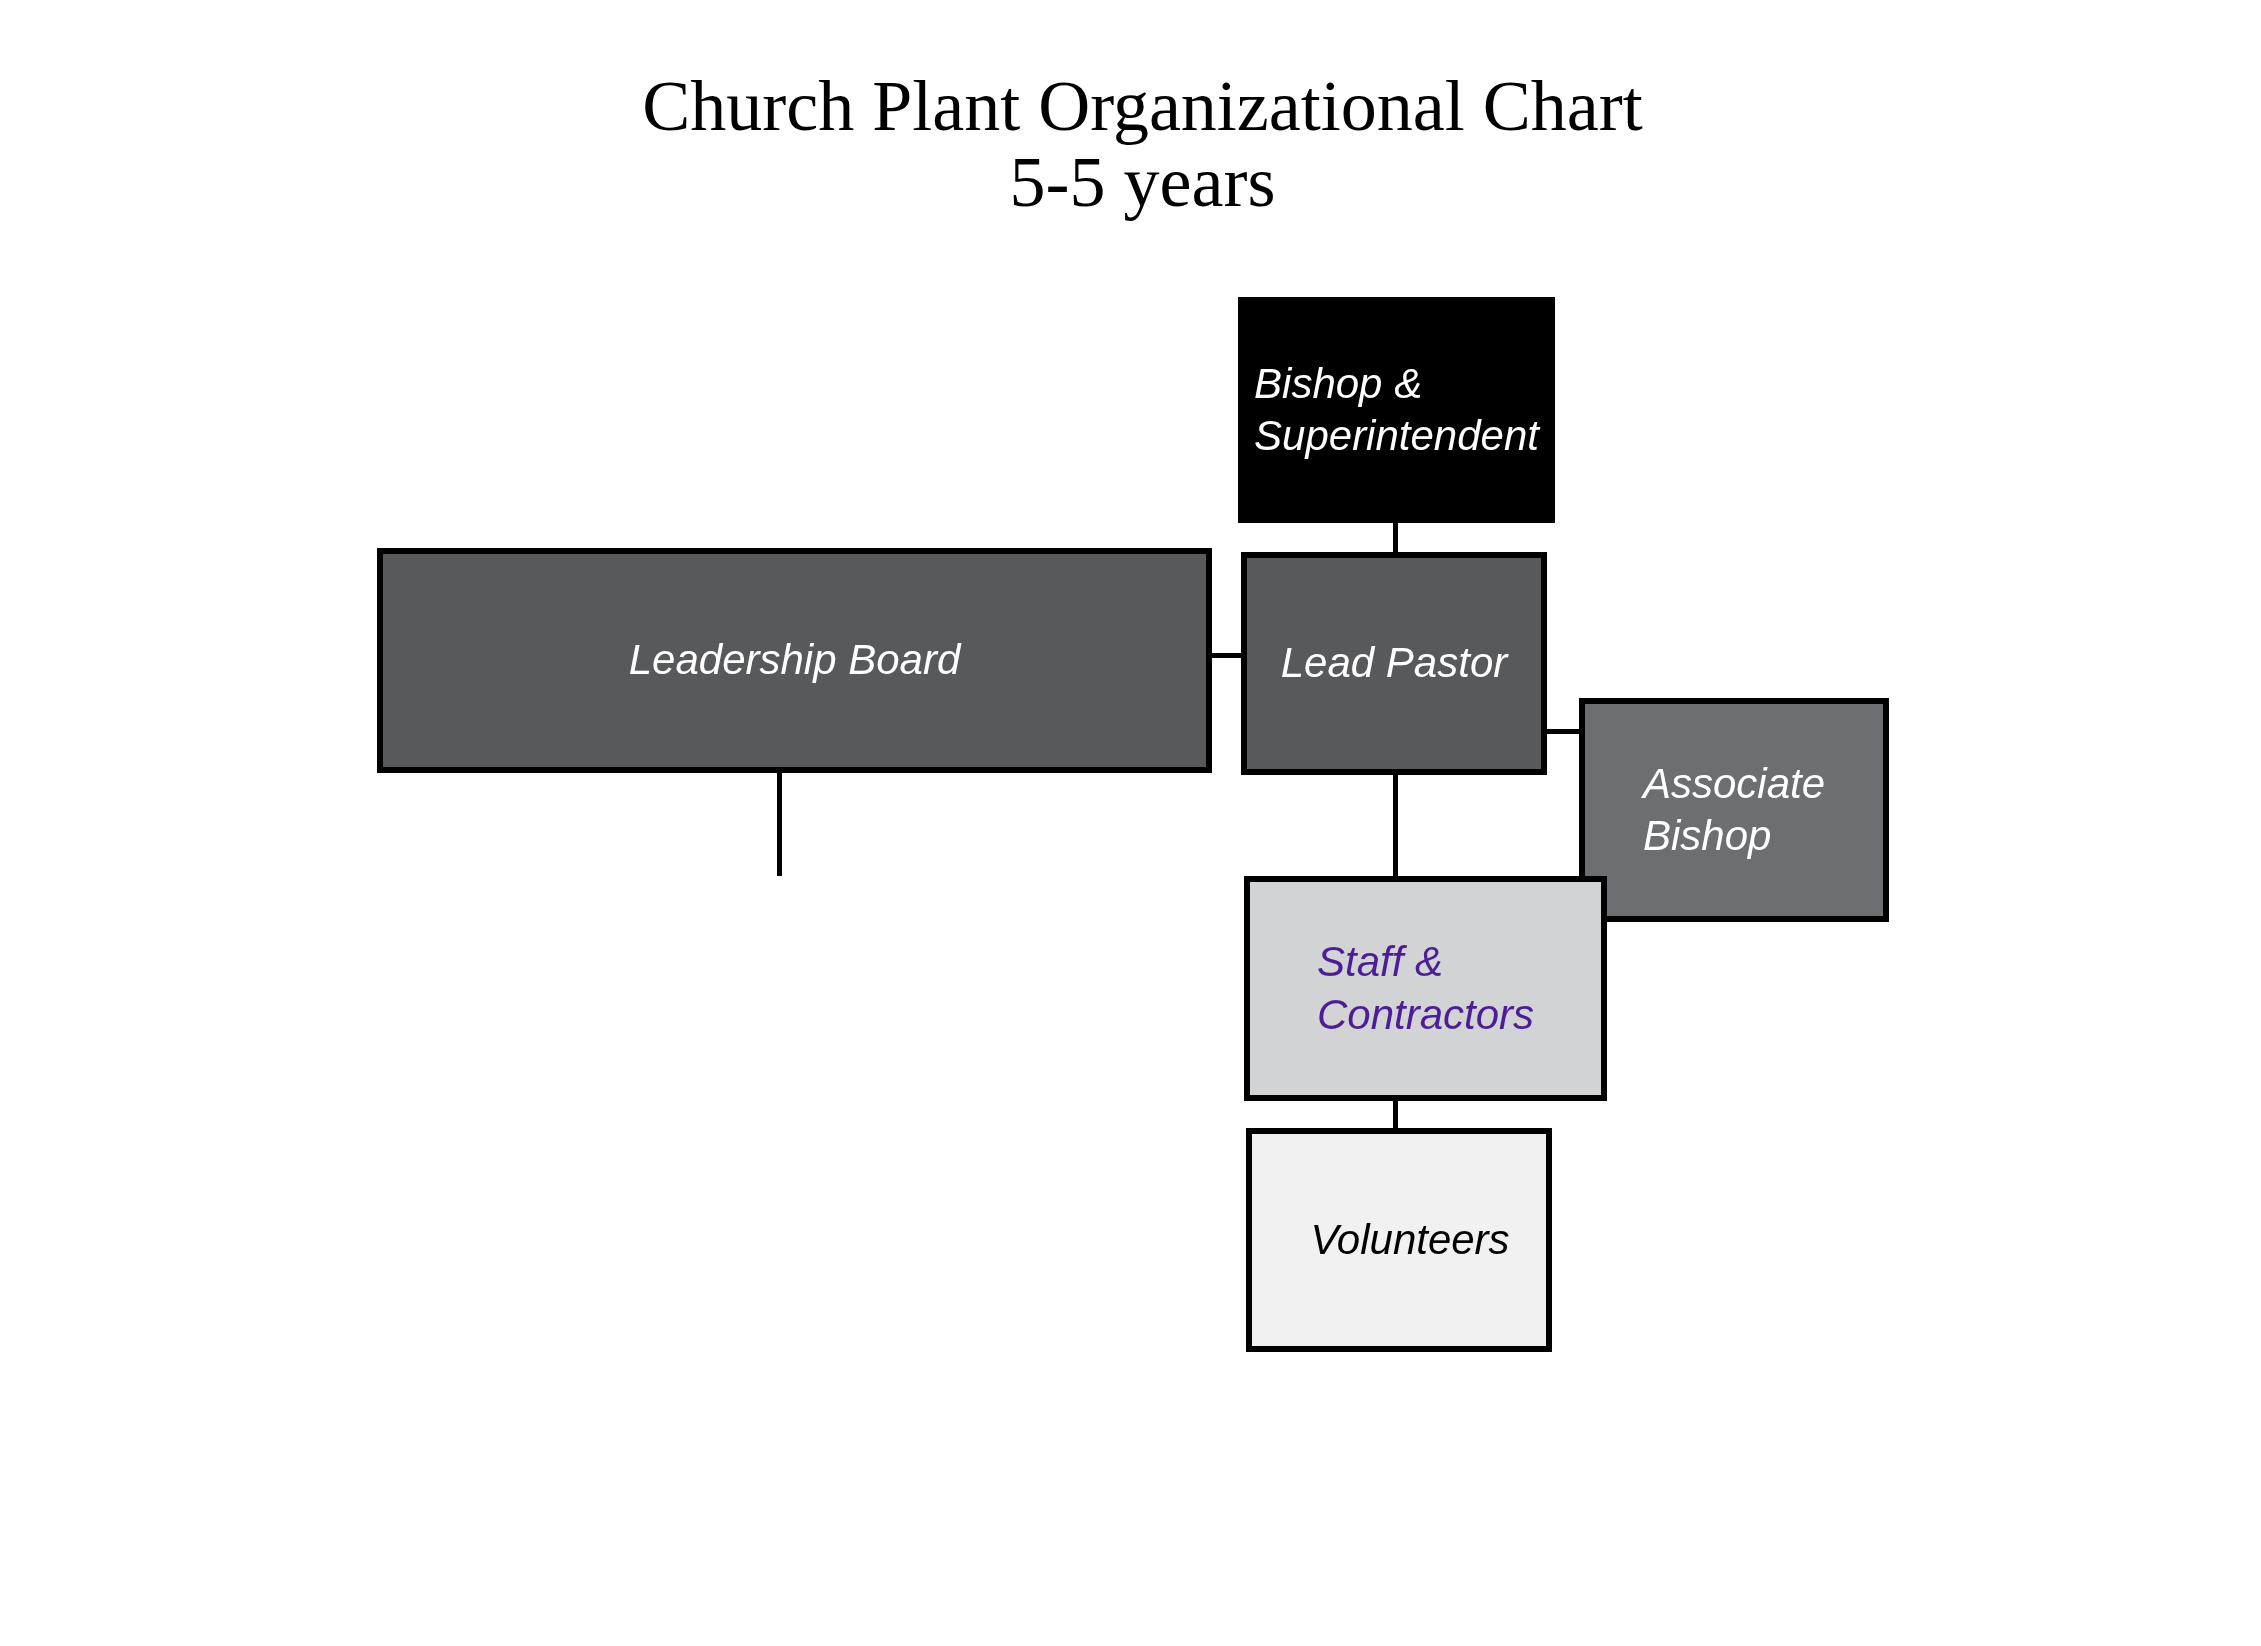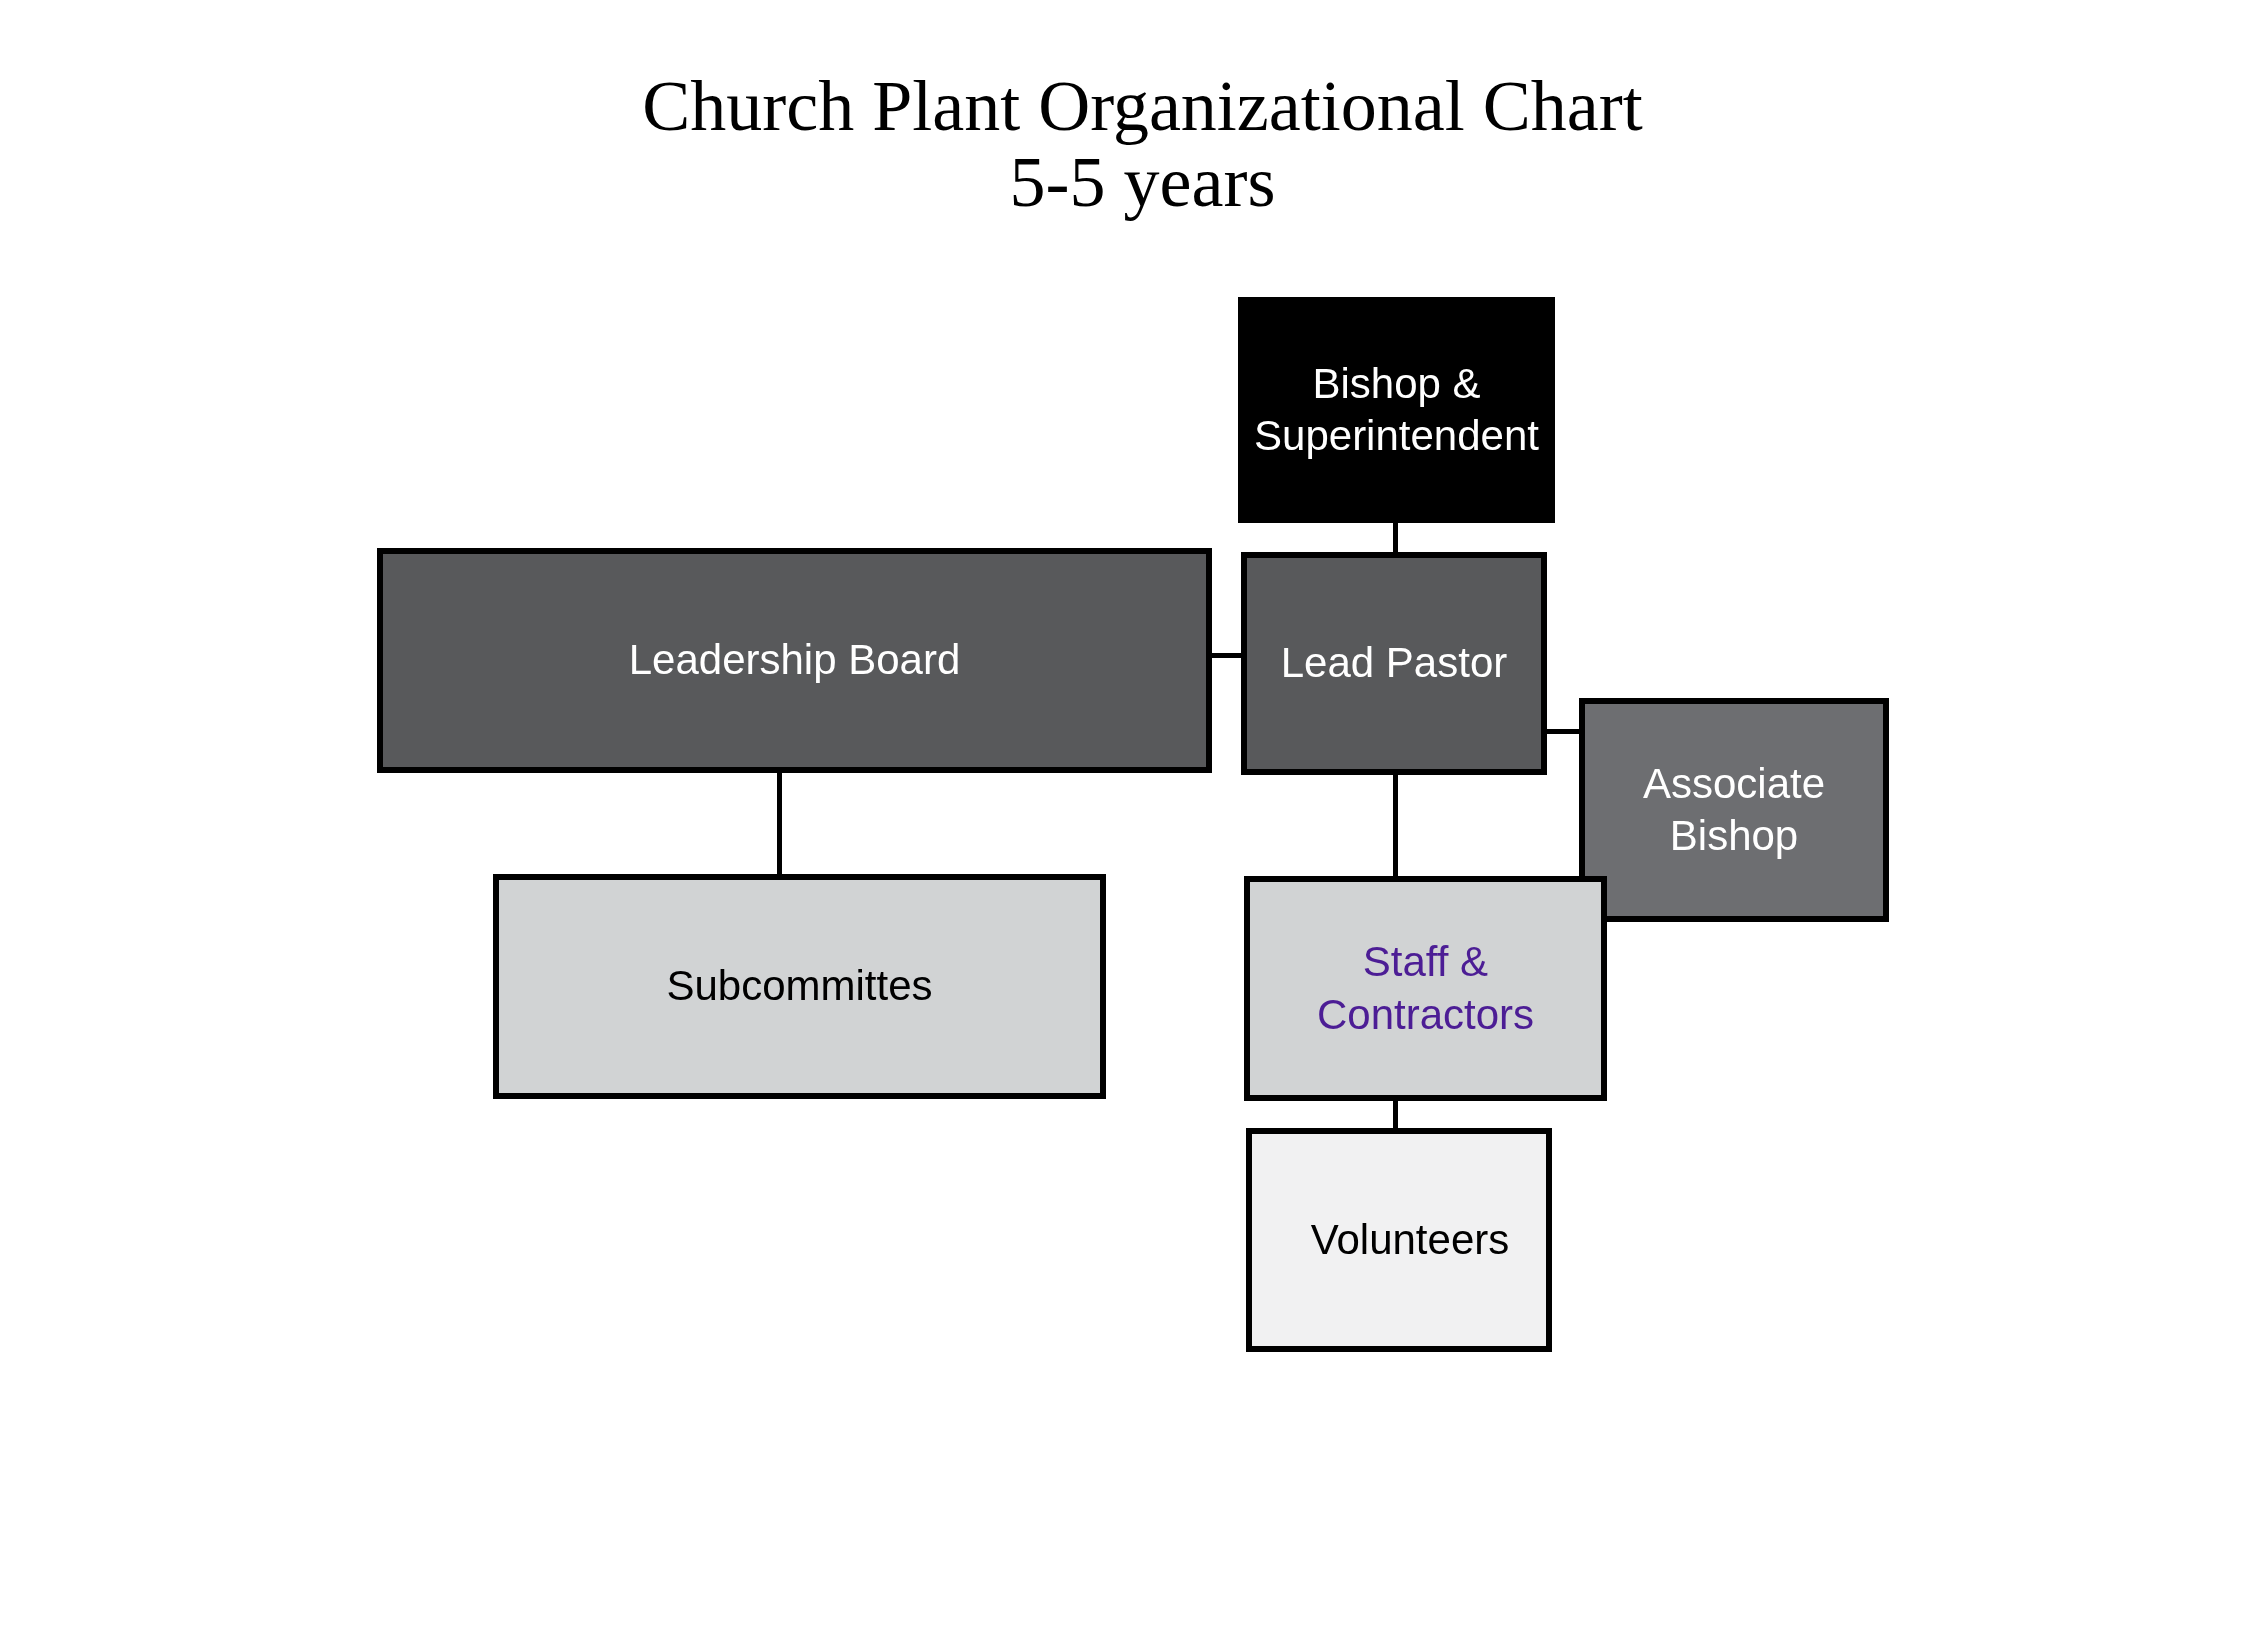--- a/index.html
+++ b/index.html
@@ -30,23 +30,24 @@
     letter-spacing: 0px;
   }
   .title-line { display: block; }
   .node {
     position: absolute;
     box-sizing: border-box;
     border: 6.3px solid #000000;
     display: flex;
     align-items: center;
     justify-content: center;
-    text-align: center;
+    text-align: left;
     font-size: 42px;
     line-height: 1.24;
+    font-style: italic;
   }
   .node-label { white-space: pre-line; }
 
   .node-bishop {
     left: 1238px; top: 297px; width: 317px; height: 226px;
     background: #000000; color: #ffffff; border-color: #000000;
   }
   .node-leadership {
     left: 377px; top: 548px; width: 835px; height: 225px;
     background: #58595b; color: #ffffff;
@@ -111,23 +112,20 @@
 
   <div class="node node-lead-pastor">
     <span class="node-label">Lead Pastor</span>
   </div>
 
   <div class="node node-associate">
     <span class="node-label">Associate
 Bishop</span>
   </div>
 
-  <div class="node node-subcommittes">
-    <span class="node-label">Subcommittes</span>
-  </div>
 
   <div class="node node-staff">
     <span class="node-label">Staff &amp;
 Contractors</span>
   </div>
 
   <div class="node node-volunteers">
     <span class="node-label">Volunteers</span>
   </div>
 

